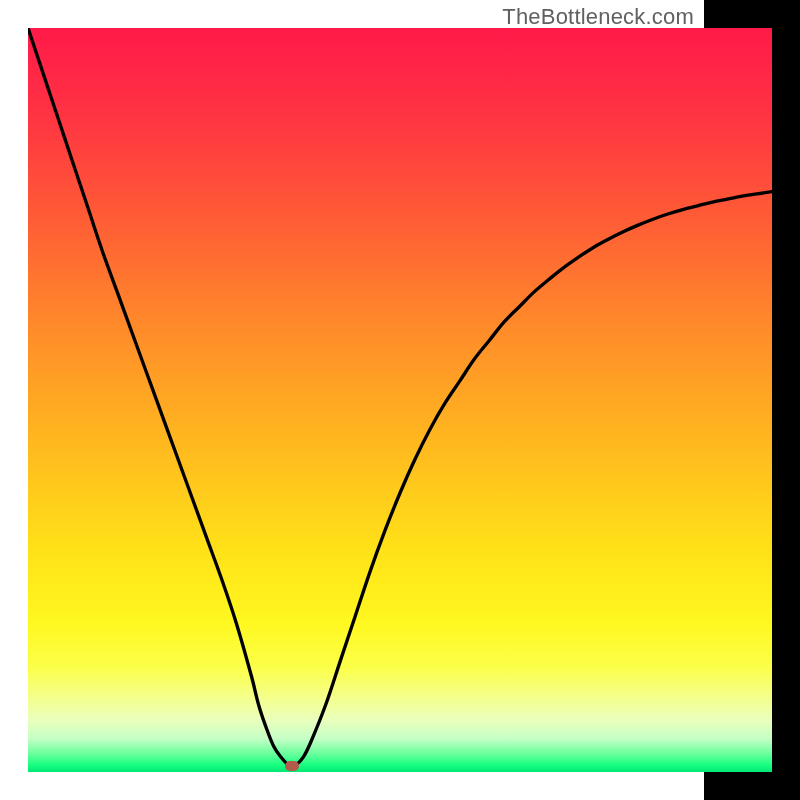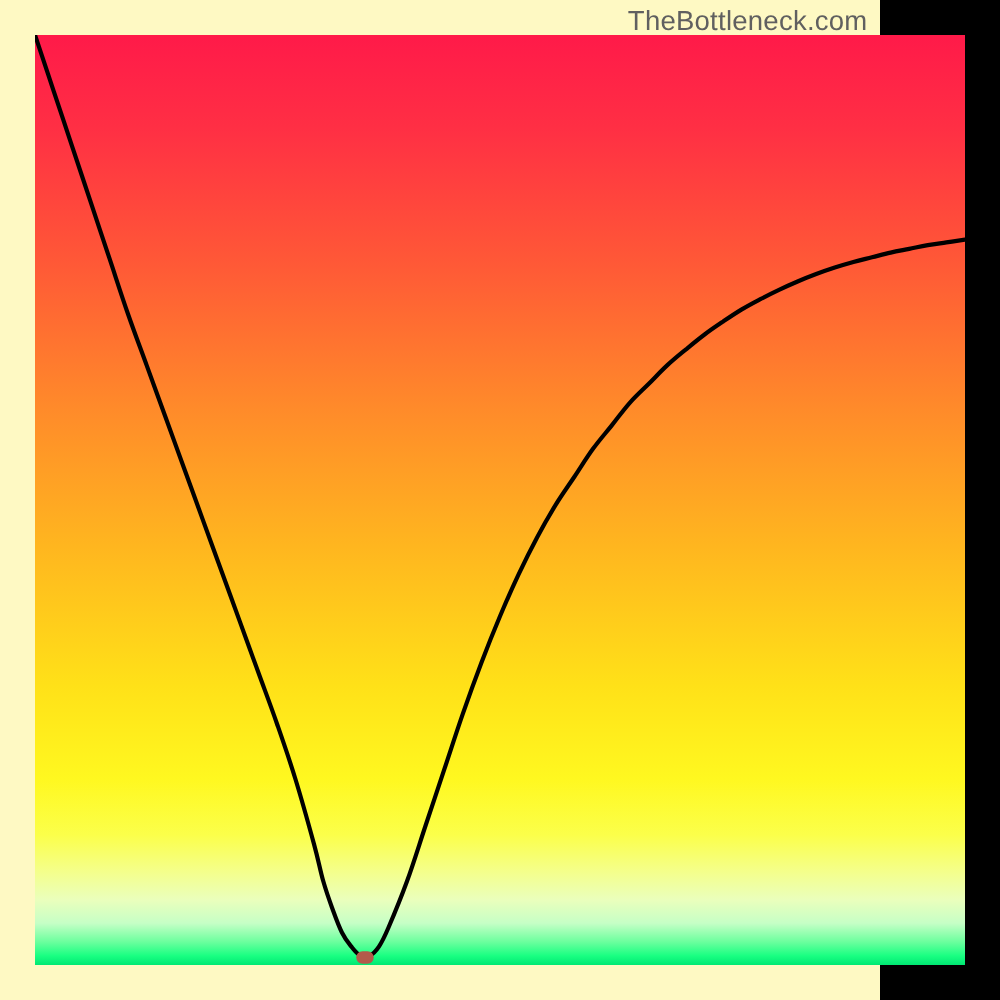--- a/index.html
+++ b/index.html
@@ -8,21 +8,21 @@
     width: 800px;
     height: 800px;
     background: #000;
     overflow: hidden;
     font-family: Arial, Helvetica, sans-serif;
   }
   .stage {
     position: relative;
     width: 704px;
     height: 800px;
-    background: #fef9c3;
+    background: #ffffff;
   }
   .watermark {
     position: absolute;
     top: 4px;
     right: 10px;
     color: #606060;
     font-size: 22px;
     font-weight: 500;
     letter-spacing: 0.2px;
     z-index: 5;

